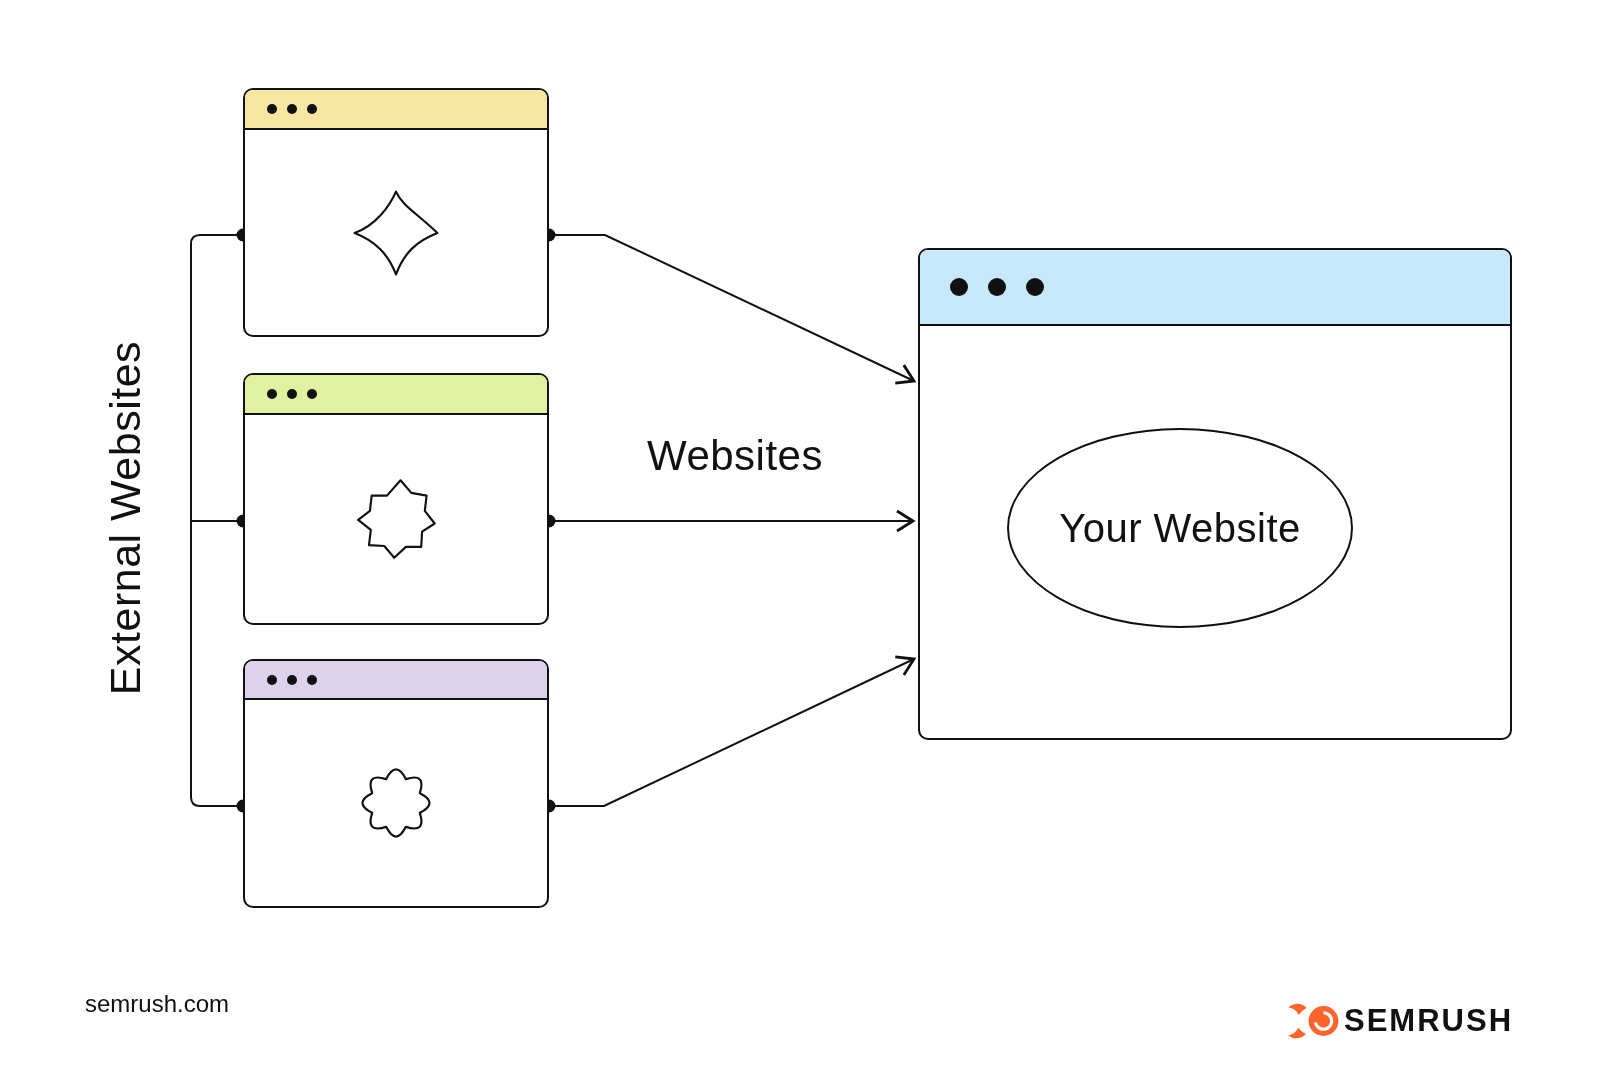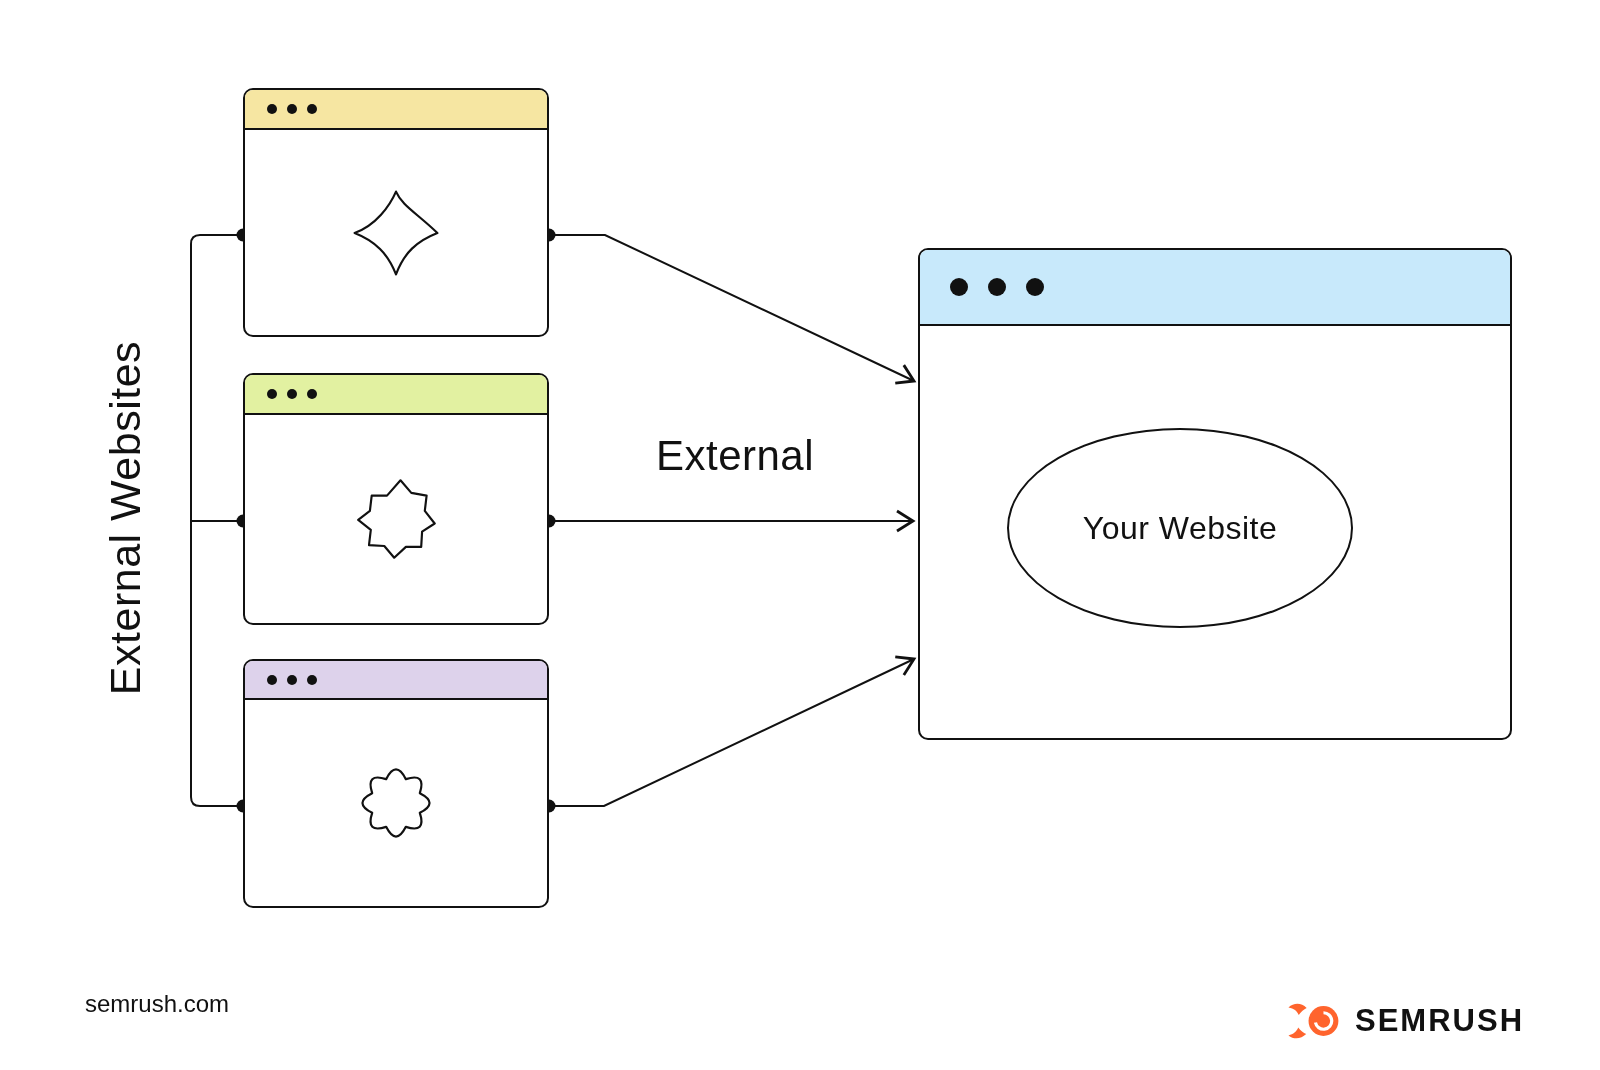--- a/index.html
+++ b/index.html
@@ -23,38 +23,38 @@
   .win-3 .win-body{height:206px;}
   .win-main{left:918px;top:248px;width:594px;height:492px;}
   .win-main .win-header{height:76px;background:#C8E9FB;padding-left:30px;gap:20px;}
   .win-main .hdot{width:18px;height:18px;}
   
   .ellipse{
     position:absolute;left:1007px;top:428px;width:346px;height:200px;
     border:2px solid #111111;border-radius:50%;
     display:flex;align-items:center;justify-content:center;box-sizing:border-box;background:#fff;
   }
-  .ellipse-label{font-size:32px;font-weight:500;letter-spacing:0.5px;white-space:nowrap;}
+  .ellipse-label{font-size:40px;font-weight:500;letter-spacing:0.5px;white-space:nowrap;}
   
   .lbl-backlinks{
     position:absolute;left:585px;top:430px;width:300px;height:52px;line-height:52px;
     text-align:center;font-size:42px;font-weight:500;letter-spacing:0.5px;
   }
   .lbl-external{
     position:absolute;left:-85px;top:492px;width:420px;height:52px;line-height:52px;
     text-align:center;font-size:43px;font-weight:500;letter-spacing:0.5px;
     transform:rotate(-90deg);transform-origin:center center;
   }
   
   .overlay{position:absolute;left:0;top:0;width:1600px;height:1070px;pointer-events:none;}
   
   .blob{display:block;}
   
   .site-url{position:absolute;left:85px;top:990px;font-size:24px;font-weight:400;}
-  .brand{position:absolute;left:1288px;top:998px;display:flex;align-items:center;gap:11px;}
+  .brand{position:absolute;left:1288px;top:998px;display:flex;align-items:center;}
   .brand-word{font-size:31px;font-weight:700;letter-spacing:2px;color:#111111;}
 </style>
 </head>
 <body>
 
 <div class="canvas">
 
   <svg class="overlay" width="1600" height="1070" viewBox="0 0 1600 1070">
     <defs>
       <marker id="arrowhead" viewBox="0 0 12 12" refX="10" refY="6" markerWidth="12" markerHeight="12" orient="auto-start-reverse">
@@ -117,21 +117,21 @@
       <span class="hdot"></span>
       <span class="hdot"></span>
     </div>
     <div class="win-body">
       <svg class="blob" width="92" height="92" viewBox="0 0 100 100">
         <path d="M75.9 39.3 Q97 50 75.9 60.7 Q83.2 83.2 60.7 75.9 Q50 97 39.3 75.9 Q16.8 83.2 24.1 60.7 Q3 50 24.1 39.3 Q16.8 16.8 39.3 24.1 Q50 3 60.7 24.1 Q83.2 16.8 75.9 39.3 Z" fill="none" stroke="#111111" stroke-width="2.4" stroke-linejoin="round"></path>
       </svg>
     </div>
   </div>
 
-  <div class="lbl-backlinks">External</div>
+  <div class="lbl-backlinks">Websites</div>
 
   <div class="win win-main">
     <div class="win-header">
       <span class="hdot"></span>
       <span class="hdot"></span>
       <span class="hdot"></span>
     </div>
   </div>
   <div class="ellipse">
     <span class="ellipse-label">Your Website</span>

